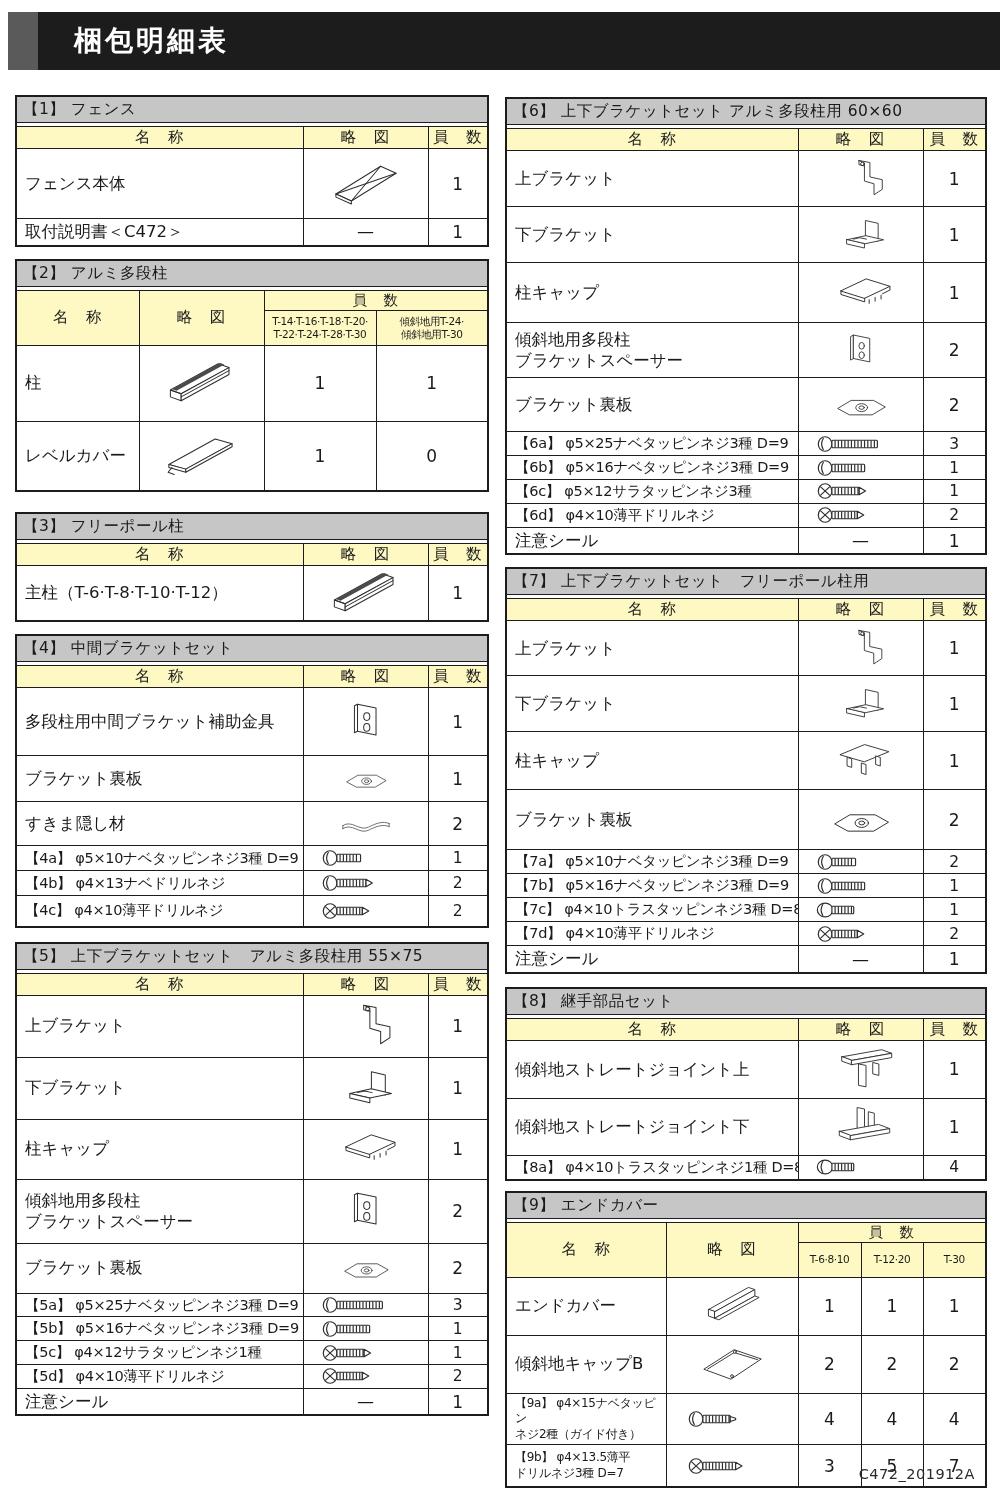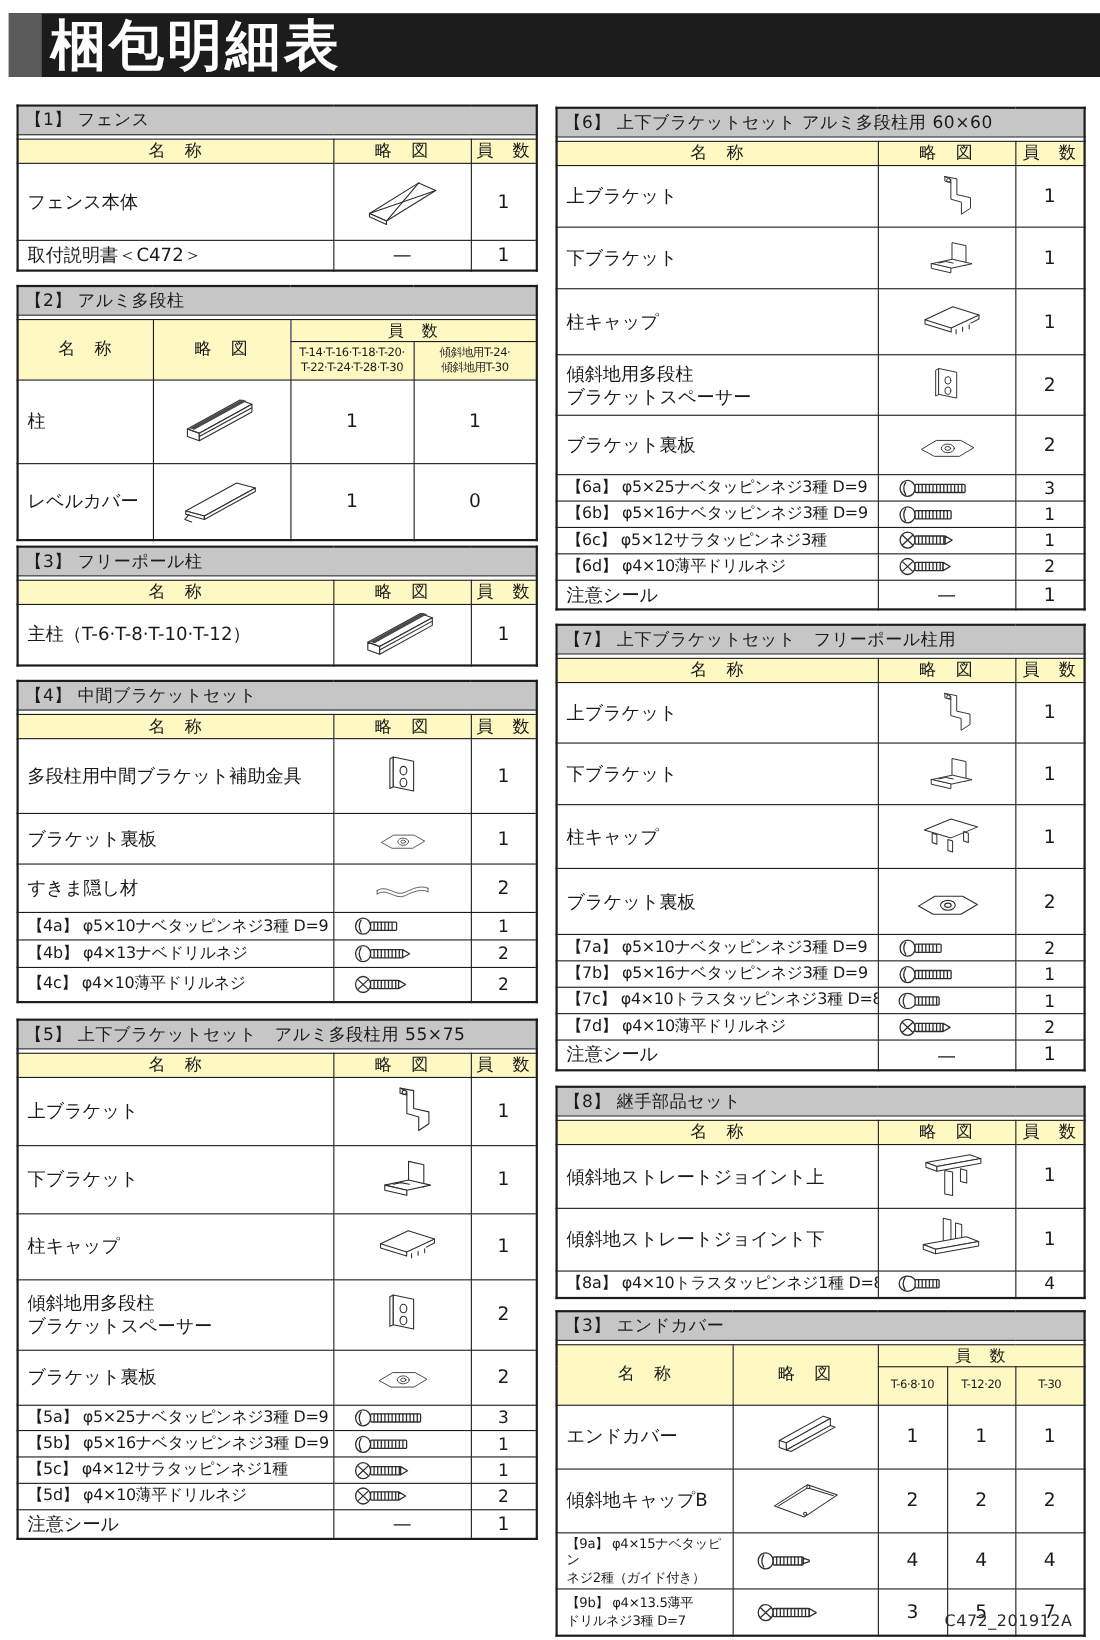--- a/index.html
+++ b/index.html
@@ -2,21 +2,21 @@
 <html><head>
 <meta charset="utf-8">
 <style>
   html,body{margin:0;padding:0;background:#fff}
   body{width:1000px;height:1491px;position:relative;overflow:hidden;
        font-family:"DejaVu Sans","Liberation Sans",sans-serif;color:#1a1a1a;
        -webkit-font-smoothing:antialiased}
   .titlebar{position:absolute;top:12px;left:8px;right:0;height:58px;background:#1c1c1c;
             display:flex;align-items:center}
   .titlebar-accent{position:absolute;left:0;top:0;width:30px;height:58px;background:#5a5a5a}
-  .page-title{margin:0 0 0 38px;color:#fff;font-size:50px;font-weight:bold;letter-spacing:3px;line-height:1}
+  .page-title{margin:0 0 0 66px;color:#fff;font-size:28px;font-weight:bold;letter-spacing:3px;line-height:1}
   .columns{position:absolute;top:95px;left:15px;display:flex;gap:18px;align-items:flex-start}
   .col-left{width:472px}
   .col-right{width:480px;margin-top:2px}
   table.ptable{border-collapse:collapse;table-layout:fixed;width:100%;border:2px solid #1c1c1c;background:#fff}
   .ptable td,.ptable th{border:1px solid #1c1c1c;padding:0;overflow:hidden;vertical-align:middle}
   .ptable .ttl{background:#c6c6c6;text-align:left;font-size:15.5px;font-weight:500;
                padding:2px 6px;height:20px;letter-spacing:0.5px;white-space:nowrap}
   .ptable tr.gaprow td{height:3px;border-left:none;border-right:none;background:#fff;padding:0}
   .ptable th{background:#fef9c3;font-weight:500;font-size:15.5px;height:20px;letter-spacing:1px}
   .ptable th.qtytop{height:17px;font-size:14.5px}
@@ -27,21 +27,21 @@
   .ptable td.qty{font-size:17px;text-align:center}
   .ptable td.sketch{text-align:center}
   .ptable td.sketch svg{display:block;margin:0 auto}
   .ptable tr.compact td.name{font-size:14.5px;letter-spacing:-0.3px;white-space:nowrap}
   .ptable tr.compact td.qty{font-size:15.5px}
   .ptable tr.tiny td.name{font-size:12px;letter-spacing:-0.3px;white-space:pre-line;line-height:1.3}
   .dash{font-size:17px;line-height:1}
   .ln{stroke:#2e2e2e;stroke-width:1.3;fill:#fff;stroke-linejoin:round;stroke-linecap:round}
   .lnf{fill:none}
   .doc-code{position:absolute;top:1466px;right:25px;font-size:14.5px;color:#2a2a2a;letter-spacing:0.5px}
-  .mb12{margin-bottom:12px}.mb8{margin-bottom:4px}.mb13{margin-bottom:13px}
+  .mb12{margin-bottom:12px}.mb8{margin-bottom:20px}.mb13{margin-bottom:13px}
   .mb14{margin-bottom:14px}.mb10{margin-bottom:10px}
 </style>
 </head>
 <body>
 
 <div>
   <header class="titlebar">
     <div class="titlebar-accent"></div>
     <h1 class="page-title">梱包明細表</h1>
   </header>
@@ -823,21 +823,21 @@
         <table class="ptable ">
           <colgroup>
             <col style="width: 160px;">
             <col style="width: 132px;">
             <col style="width: 63px;">
             <col style="width: 62px;">
             <col style="width: 63px;">
           </colgroup>
           <tbody>
             <tr>
-              <td class="ttl" colspan="5">【3】 エンドカバー</td>
+              <td class="ttl" colspan="5">【9】 エンドカバー</td>
             </tr>
             <tr class="gaprow">
               <td colspan="5"></td>
             </tr>
             <tr>
               <th rowspan="2">名　称</th>
               <th rowspan="2">略　図</th>
               <th class="qtytop" colspan="3">員　数</th>
             </tr>
             <tr>

